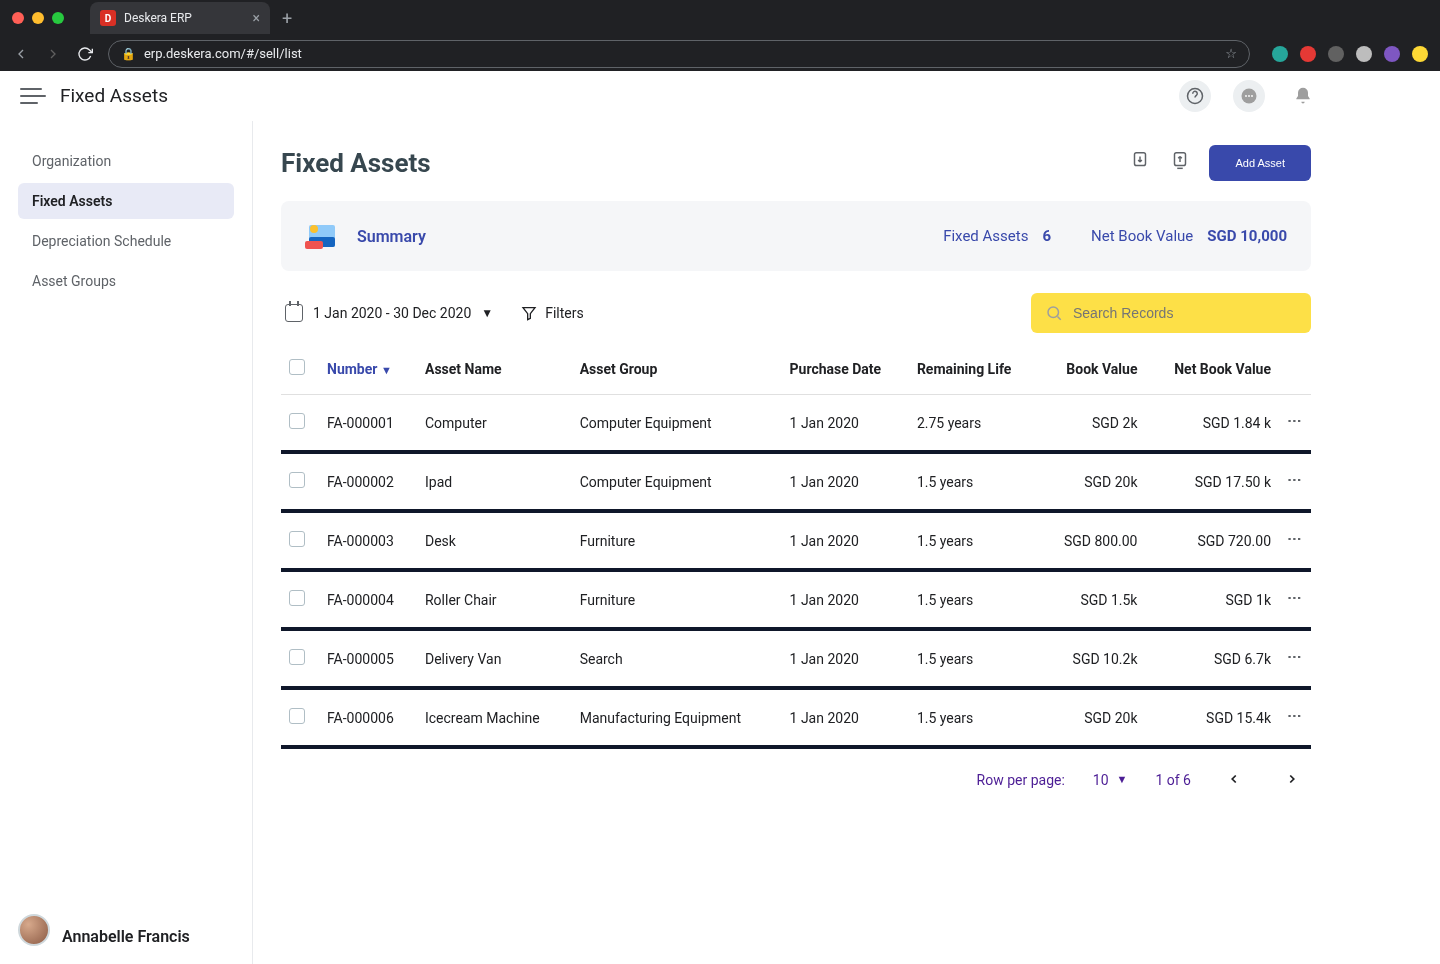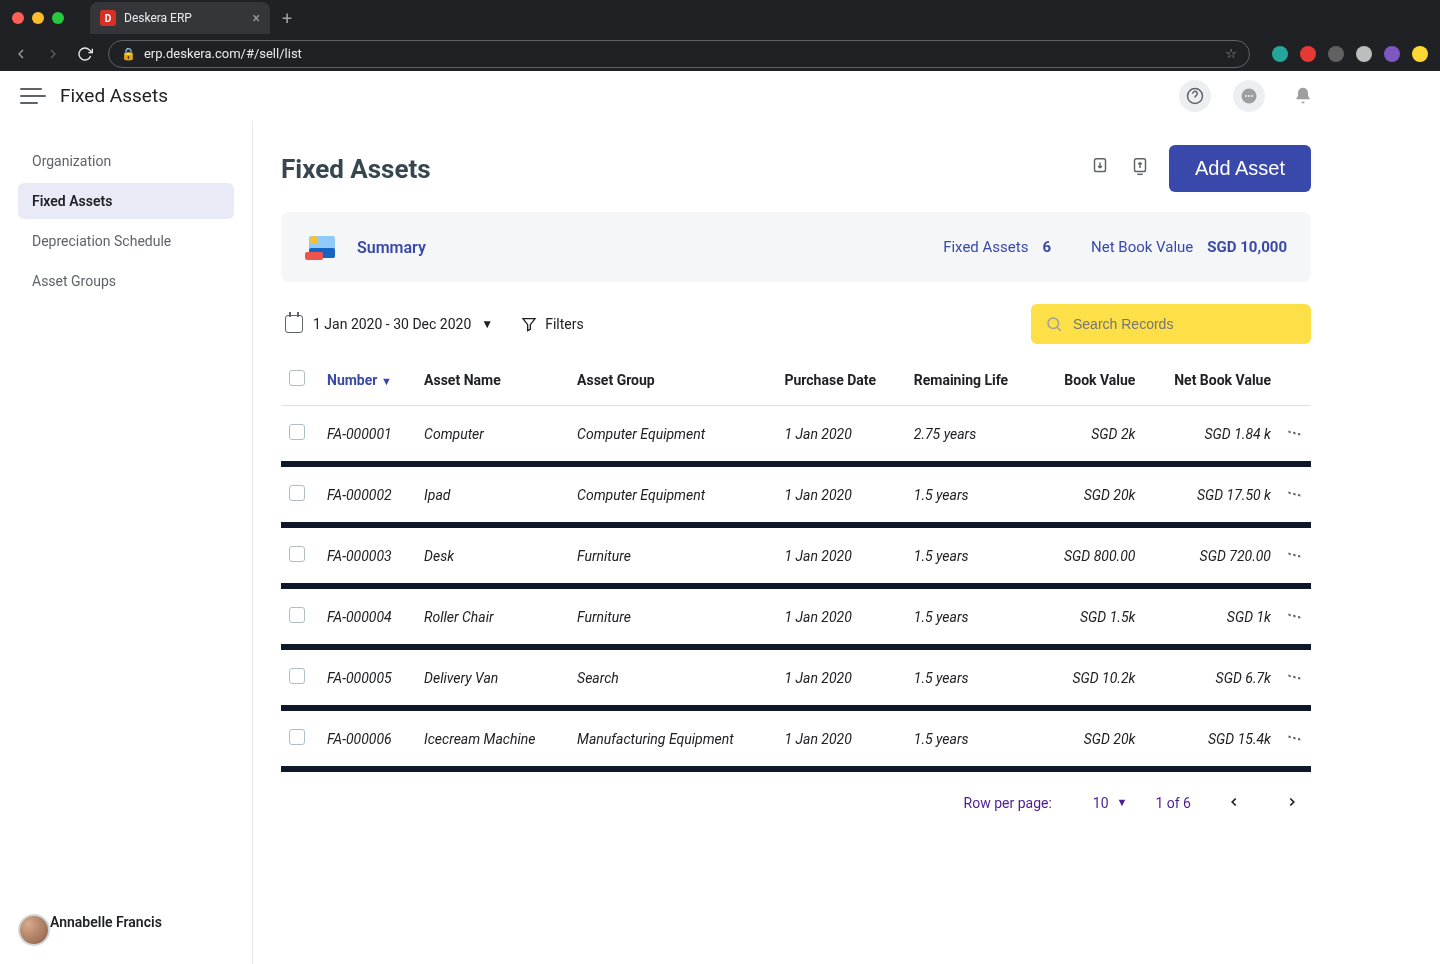--- a/index.html
+++ b/index.html
@@ -31,29 +31,29 @@
   .hamburger span:nth-child(1){width:22px;} .hamburger span:nth-child(2){width:26px;} .hamburger span:nth-child(3){width:18px;}
   .app-title { font-size:19px; font-weight:400; color:#202124; }
   .header-right { margin-left:auto; display:flex; gap:22px; align-items:center; }
   .hicon { width:32px;height:32px; border-radius:50%; background:#eceff1; color:#5f6368; display:flex; align-items:center; justify-content:center;}
 
   .app-body { flex:1; display:flex; }
   .sidebar { width:253px; border-right:1px solid #e8eaed; padding-top:18px; display:flex; flex-direction:column;}
   .sb-items { padding:0 8px;}
   .sb-item { padding:10px 14px; color:#5f6368; font-size:14px; border-radius:6px; margin:4px 10px; cursor:pointer;}
   .sb-item.active { background:#e8eaf6; color:#202124; font-weight:600;}
-  .sb-user { margin-top:auto; padding:18px 18px; display:flex; align-items:flex-start; font-size:14px; font-weight:600; color:#202124;}
+  .sb-user { margin-top:auto; padding:18px 18px; display:flex; align-items:flex-end; gap:12px; font-size:16px; font-weight:600; color:#202124;}
   .avatar { width:32px; height:32px; border-radius:50%; background: radial-gradient(circle at 30% 30%, #d7a98c, #8b5a44); border:2px solid #cfd8dc;}
 
   .main { flex:1; padding: 24px 28px; color:#202124; overflow:auto;}
   .page-head { display:flex; align-items:center; margin-bottom:20px;}
   .page-title { font-size:26px; font-weight:700; color:#37474f;}
   .page-actions { margin-left:auto; display:flex; align-items:center; gap:18px;}
   .tool-icon { width:22px; color:#5f6368;}
-  .primary-btn { background:#3949ab; color:#fff; border:none; border-radius:6px; padding:12px 26px; font-size:20px; font-weight:500; cursor:pointer;}
+  .primary-btn { background:#3949ab; color:#fff; border:none; border-radius:6px; padding:12px 26px; font-size:11px; font-weight:500; cursor:pointer;}
 
   .summary-card { background:#f5f6f8; border-radius:8px; padding:18px 24px; display:flex; align-items:center; gap:18px; margin-bottom:22px;}
   .summary-icon { width:34px; height:34px; }
   .summary-label { color:#3949ab; font-weight:600; font-size:16px;}
   .summary-right { margin-left:auto; display:flex; gap:40px; align-items:center;}
   .stat { display:flex; gap:14px; align-items:center; font-size:15px;}
   .stat-label { color:#3949ab;}
   .stat-value { color:#3949ab; font-weight:700;}
 
   .toolbar { display:flex; align-items:center; gap:24px; margin-bottom:10px;}
@@ -63,26 +63,26 @@
   .cal-icon::after{content:""; position:absolute; top:-4px; right:3px; width:2px;height:5px;background:#5f6368;}
   .caret { font-size:12px; color:#202124;}
   .filters { display:flex; align-items:center; gap:8px; font-size:14px; color:#202124;}
   .search-box { margin-left:auto; background:#fde047; border-radius:6px; height:40px; width:280px; display:flex; align-items:center; padding:0 14px; gap:10px; color:#9e9e9e;}
   .search-box input { border:none; background:transparent; outline:none; font-size:14px; flex:1; color:#202124;}
 
   table { width:100%; border-collapse:collapse; font-size:14px;}
   thead th { text-align:left; font-weight:700; color:#202124; padding:16px 8px; border-bottom:1px solid #e0e0e0;}
   thead th.sort { color:#3949ab;}
   thead th.r, tbody td.r { text-align:right;}
-  tbody td { padding:18px 8px; border-bottom:6px solid #0f172a; color:#202124;font-style:italic;}
+  tbody td { padding:18px 8px; border-bottom:4px solid #0f172a; color:#202124;}
   .chk { width:16px; height:16px; border:1.5px solid #b0bec5; border-radius:3px; display:inline-block;}
   .row-menu { color:#5f6368; font-weight:700; letter-spacing:1px; writing-mode: vertical-rl;}
 
   .pager { display:flex; justify-content:flex-end; align-items:center; gap:28px; padding:20px 4px; font-size:14px; color:#4c1d95;}
-  .pager .sel { display:flex; align-items:center; gap:8px;margin-left:13px;}
+  .pager .sel { display:flex; align-items:center; gap:8px;}
   .chev { font-size:18px; color:#202124; cursor:pointer; padding:0 8px;}
 </style>
 </head>
 <body>
 
 <div class="browser-chrome">
   <div class="tab-strip">
     <div class="traffic-lights">
       <div class="tl red"></div>
       <div class="tl yellow"></div>

